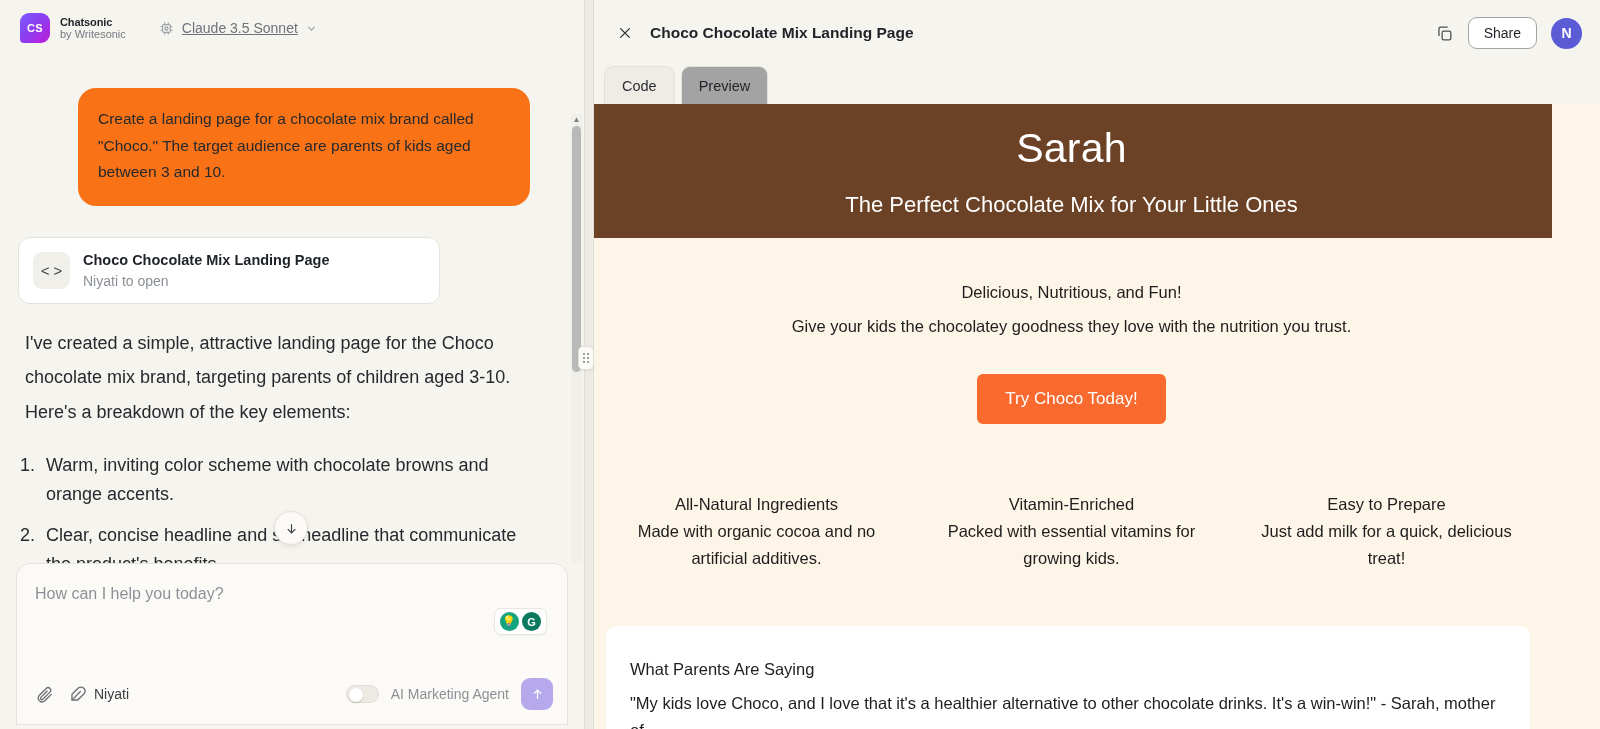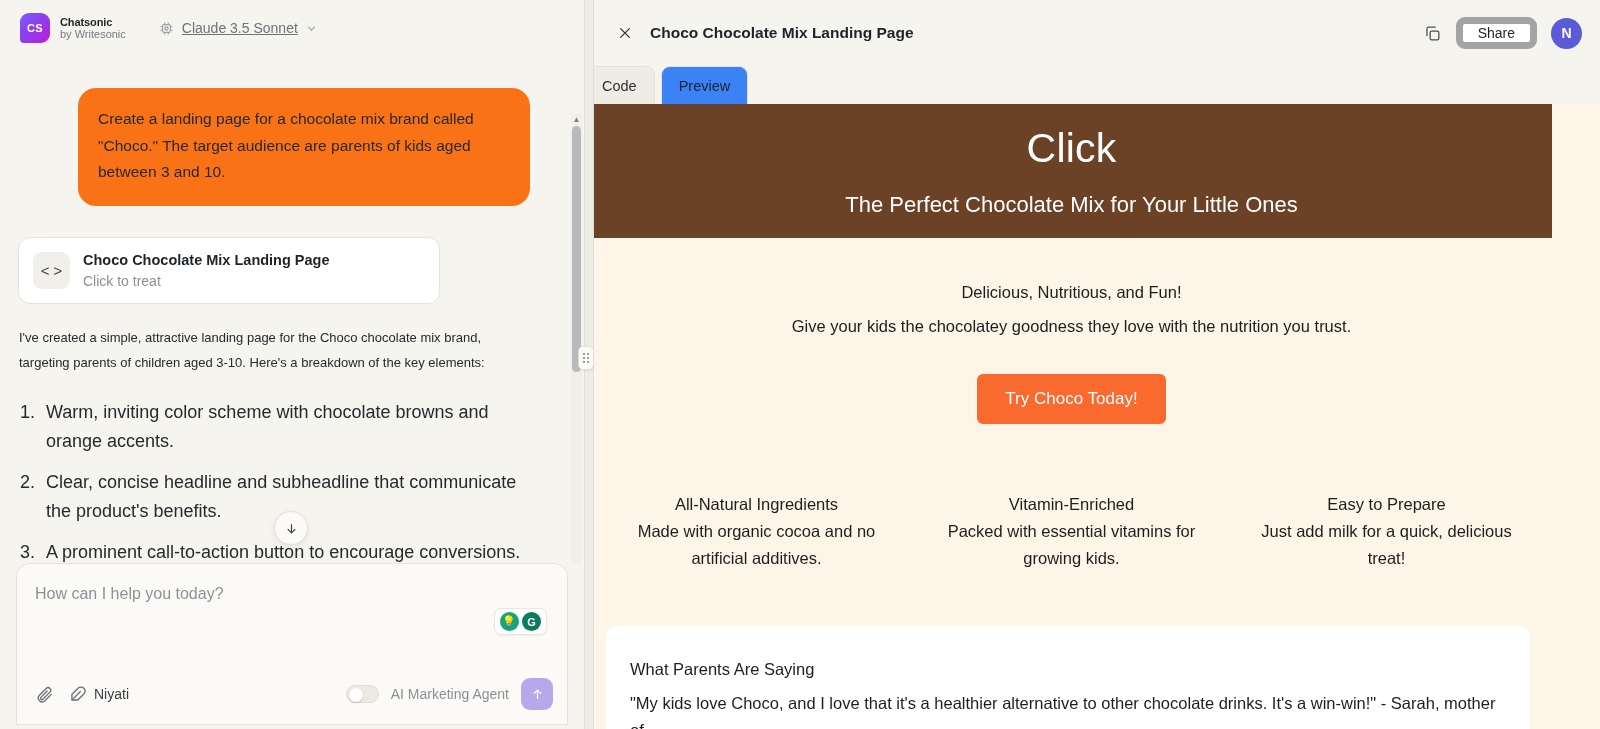--- a/index.html
+++ b/index.html
@@ -73,22 +73,22 @@
     width: 37px; height: 37px; border-radius: 9px;
     background: #f1efe9;
     display: flex; align-items: center; justify-content: center;
     color: #3e4045; font-size: 15px;
     flex: 0 0 37px;
   }
   .artifact-title { font-size: 14.5px; color: #1f2328; font-weight: 600; line-height: 1.45; }
   .artifact-sub { font-size: 14px; color: #8b9096; line-height: 1.45; }
 
   .assistant-text {
-    margin: 22px 34px 0 1px;
-    font-size: 13px; line-height: 1.9; color: #26292e;
+    margin: 22px 34px 0 7px;
+    font-size: 18px; line-height: 1.9; color: #26292e;
   }
   .assistant-list {
     margin: 22px 34px 0 0;
     padding-left: 22px;
     font-size: 18px; line-height: 1.62; color: #26292e;
   }
   .assistant-list li { margin-bottom: 12px; padding-left: 6px; }
 
   
   .scroll-down-btn {
@@ -216,44 +216,45 @@
     width: 26px; height: 26px;
     display: flex; align-items: center; justify-content: center;
     color: #2b2e33; font-size: 17px; cursor: pointer;
     margin-right: 12px;
   }
   .ap-title { font-size: 15.5px; color: #1f2328; font-weight: 600; }
   .ap-actions { margin-left: auto; display: flex; align-items: center; gap: 14px; }
   .copy-icon { width: 19px; height: 19px; color: #4a4d52; cursor: pointer; }
   .share-btn {
     height: 32px; padding: 0 15px;
-    background: #fff; border: 7px solid #a3a3a3; border-radius: 9px;
+    background: #fff; border: 1px solid #a3a3a3; border-radius: 9px;
     font-family: "Liberation Sans", sans-serif;
     font-size: 14px; color: #1f2328; cursor: pointer;
   }
   .avatar {
     width: 31px; height: 31px; border-radius: 50%;
     background: #5b5bd6; color: #fff;
     display: flex; align-items: center; justify-content: center;
     font-size: 14px; font-weight: 600; cursor: pointer;
   }
 
   .ap-tabs {
     flex: 0 0 38px;
     display: flex; align-items: flex-end; gap: 6px;
+    padding-left: 20px;
   }
   .tab {
     height: 38px; min-width: 68px; padding: 0 17px;
     border-radius: 9px 9px 0 0;
     display: flex; align-items: center; justify-content: center;
     font-size: 14.5px; color: #2b2e33;
     background: #eeece5; border: 1px solid #e3e1d9; border-bottom: none;
     cursor: pointer;
   }
-  .tab.active { background: #3b82f6; color: #1f2328; }
+  .tab.active { background: #a3a3a3; color: #1f2328; }
 
   
   .preview-viewport {
     flex: 1 1 auto;
     background: #fdf5e7;
     overflow: hidden;
     position: relative;
   }
   .preview-page {
     width: 968px;
@@ -331,21 +332,21 @@
     </header>
 
     <div class="chat-scroll">
 
       <div class="user-bubble">Create a landing page for a chocolate mix brand called "Choco." The target audience are parents of kids aged between 3 and 10.</div>
 
       <div class="artifact-card">
         <div class="artifact-icon">&lt;&nbsp;&gt;</div>
         <div>
           <div class="artifact-title">Choco Chocolate Mix Landing Page</div>
-          <div class="artifact-sub">Click to treat</div>
+          <div class="artifact-sub">Niyati to open</div>
         </div>
       </div>
 
       <p class="assistant-text">I've created a simple, attractive landing page for the Choco chocolate mix brand, targeting parents of children aged 3-10. Here's a breakdown of the key elements:</p>
 
       <ol class="assistant-list">
         <li>Warm, inviting color scheme with chocolate browns and orange accents.</li>
         <li>Clear, concise headline and subheadline that communicate the product's benefits.</li>
         <li>A prominent call-to-action button to encourage conversions.</li>
       </ol>
@@ -437,21 +438,21 @@
 
     <nav class="ap-tabs">
       <div class="tab">Code</div>
       <div class="tab active">Preview</div>
     </nav>
 
     <div class="preview-viewport">
       <div class="preview-page">
 
         <div class="hero">
-          <div class="hero-title">Click</div>
+          <div class="hero-title">Sarah</div>
           <div class="hero-sub">The Perfect Chocolate Mix for Your Little Ones</div>
         </div>
 
         <div class="pitch">
           <div class="pitch-h">Delicious, Nutritious, and Fun!</div>
           <div class="pitch-p">Give your kids the chocolatey goodness they love with the nutrition you trust.</div>
         </div>
 
         <div class="cta-wrap">
           <button class="cta">Try Choco Today!</button>

